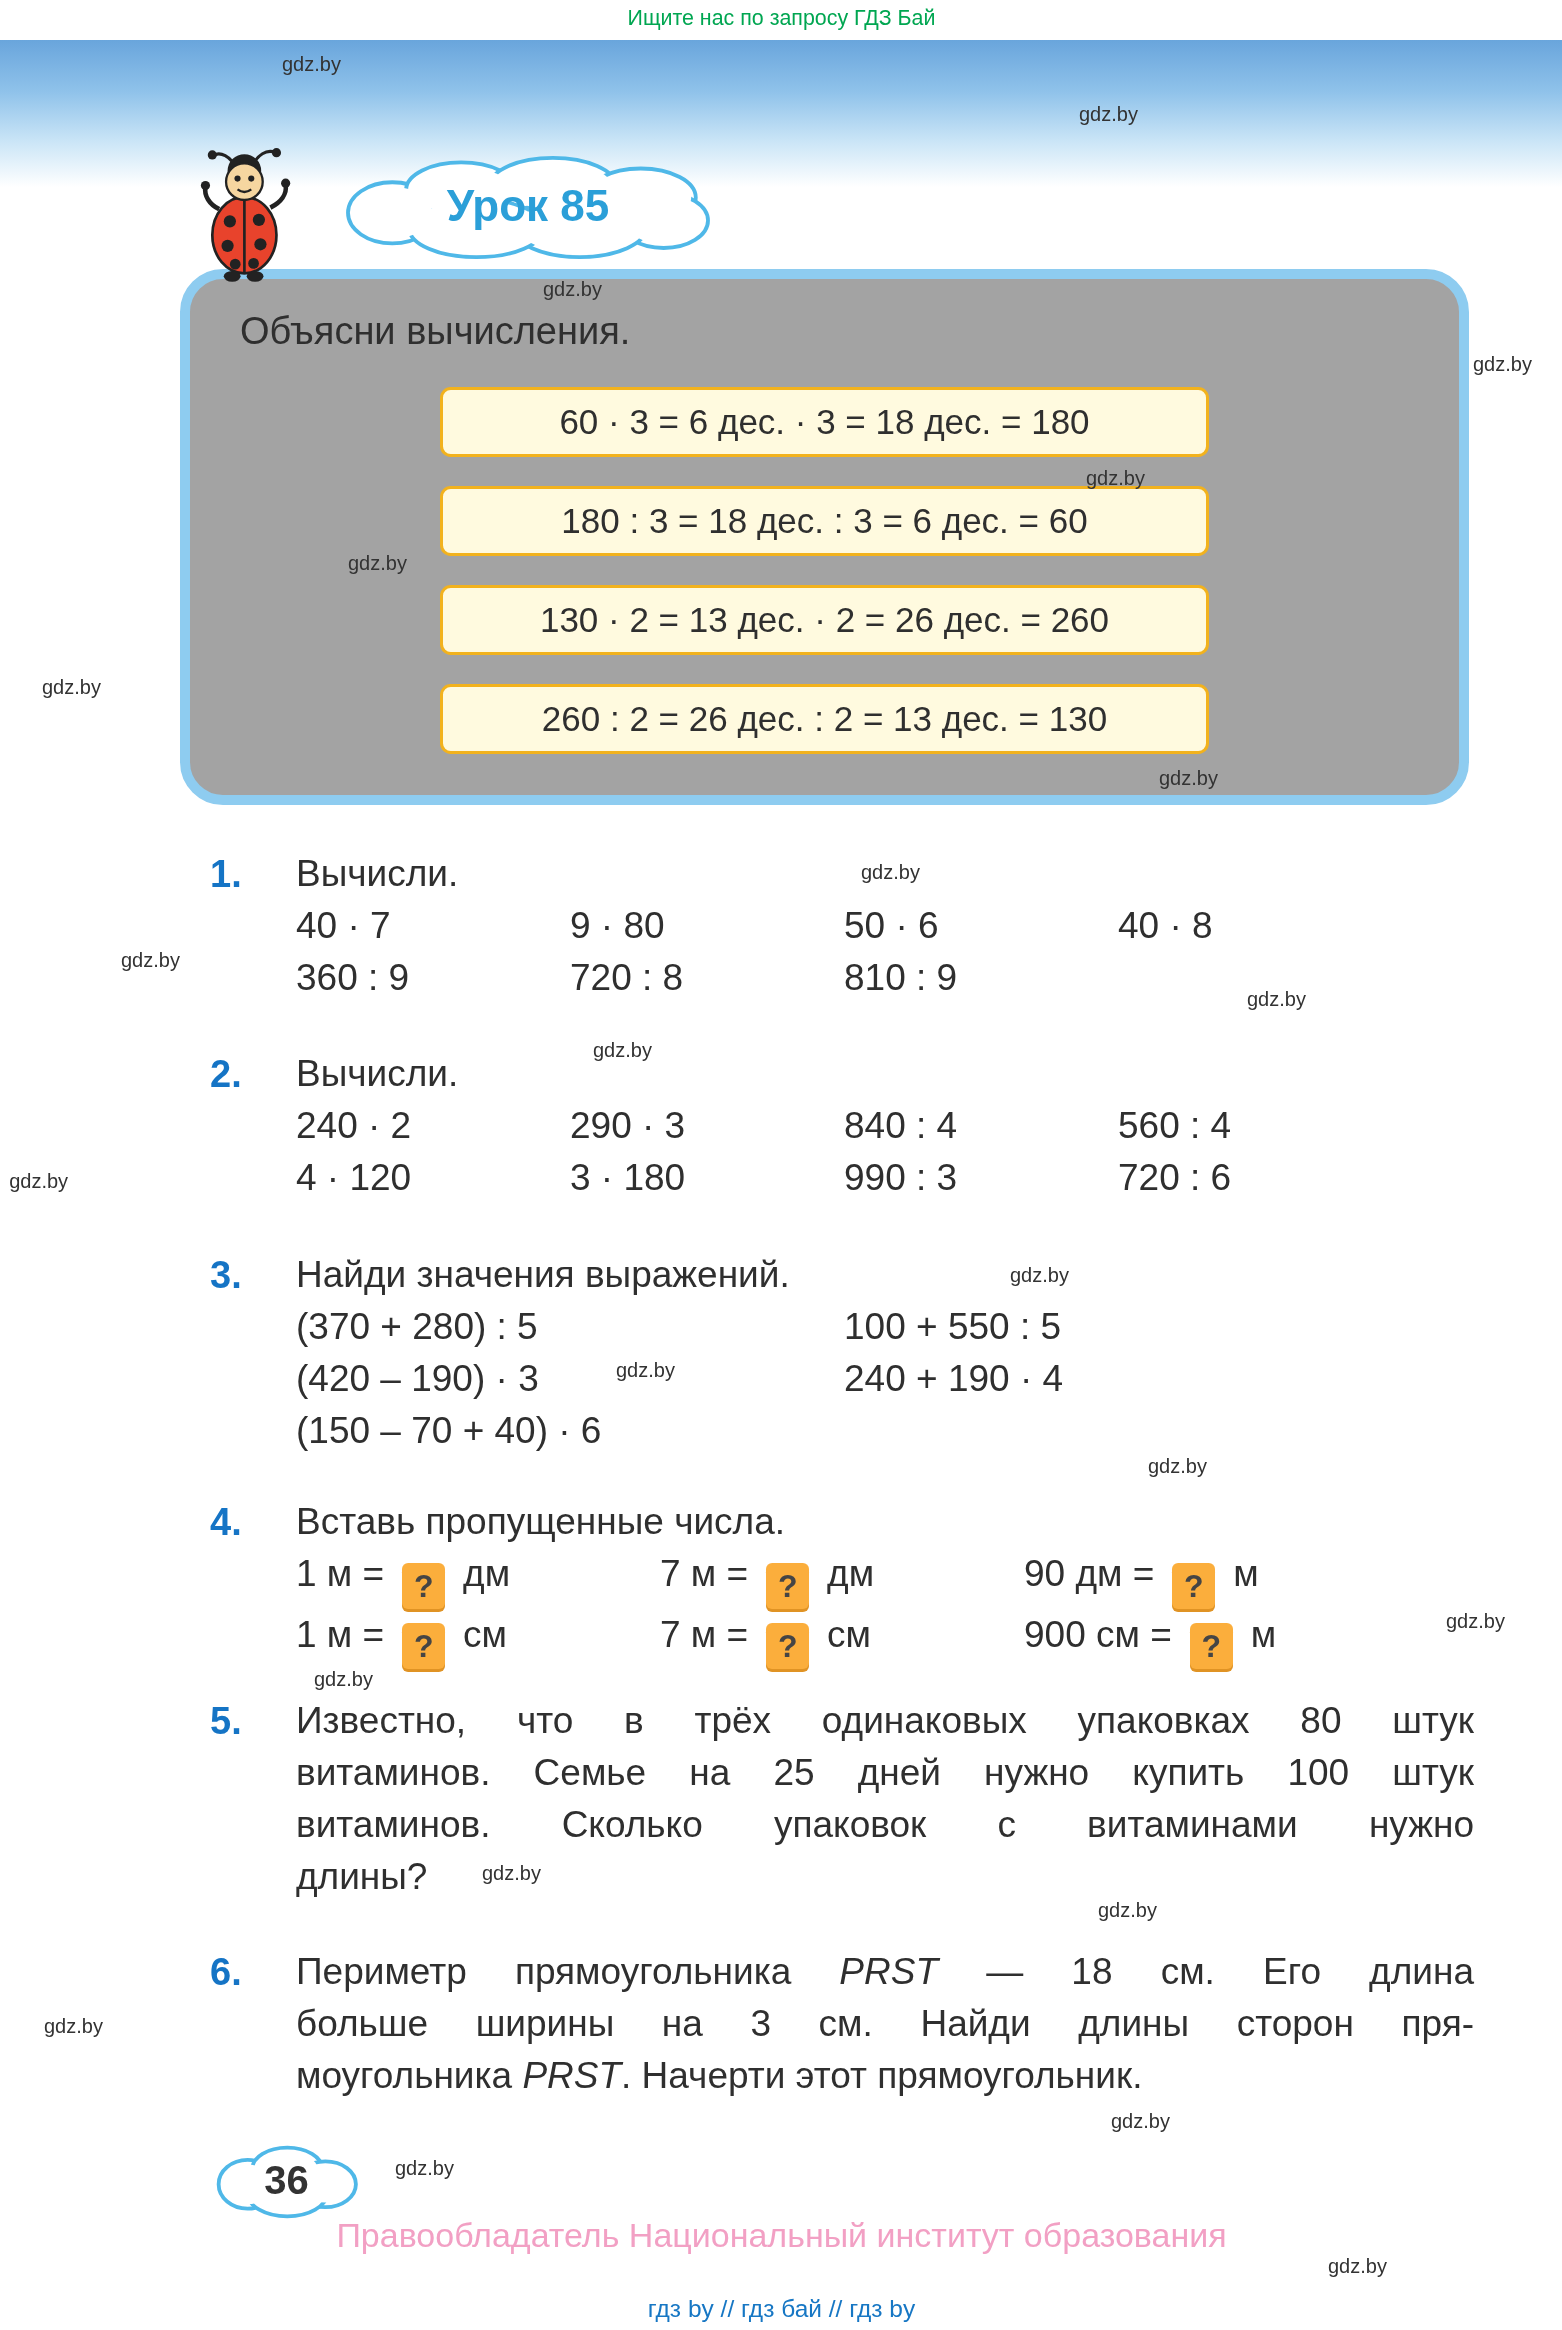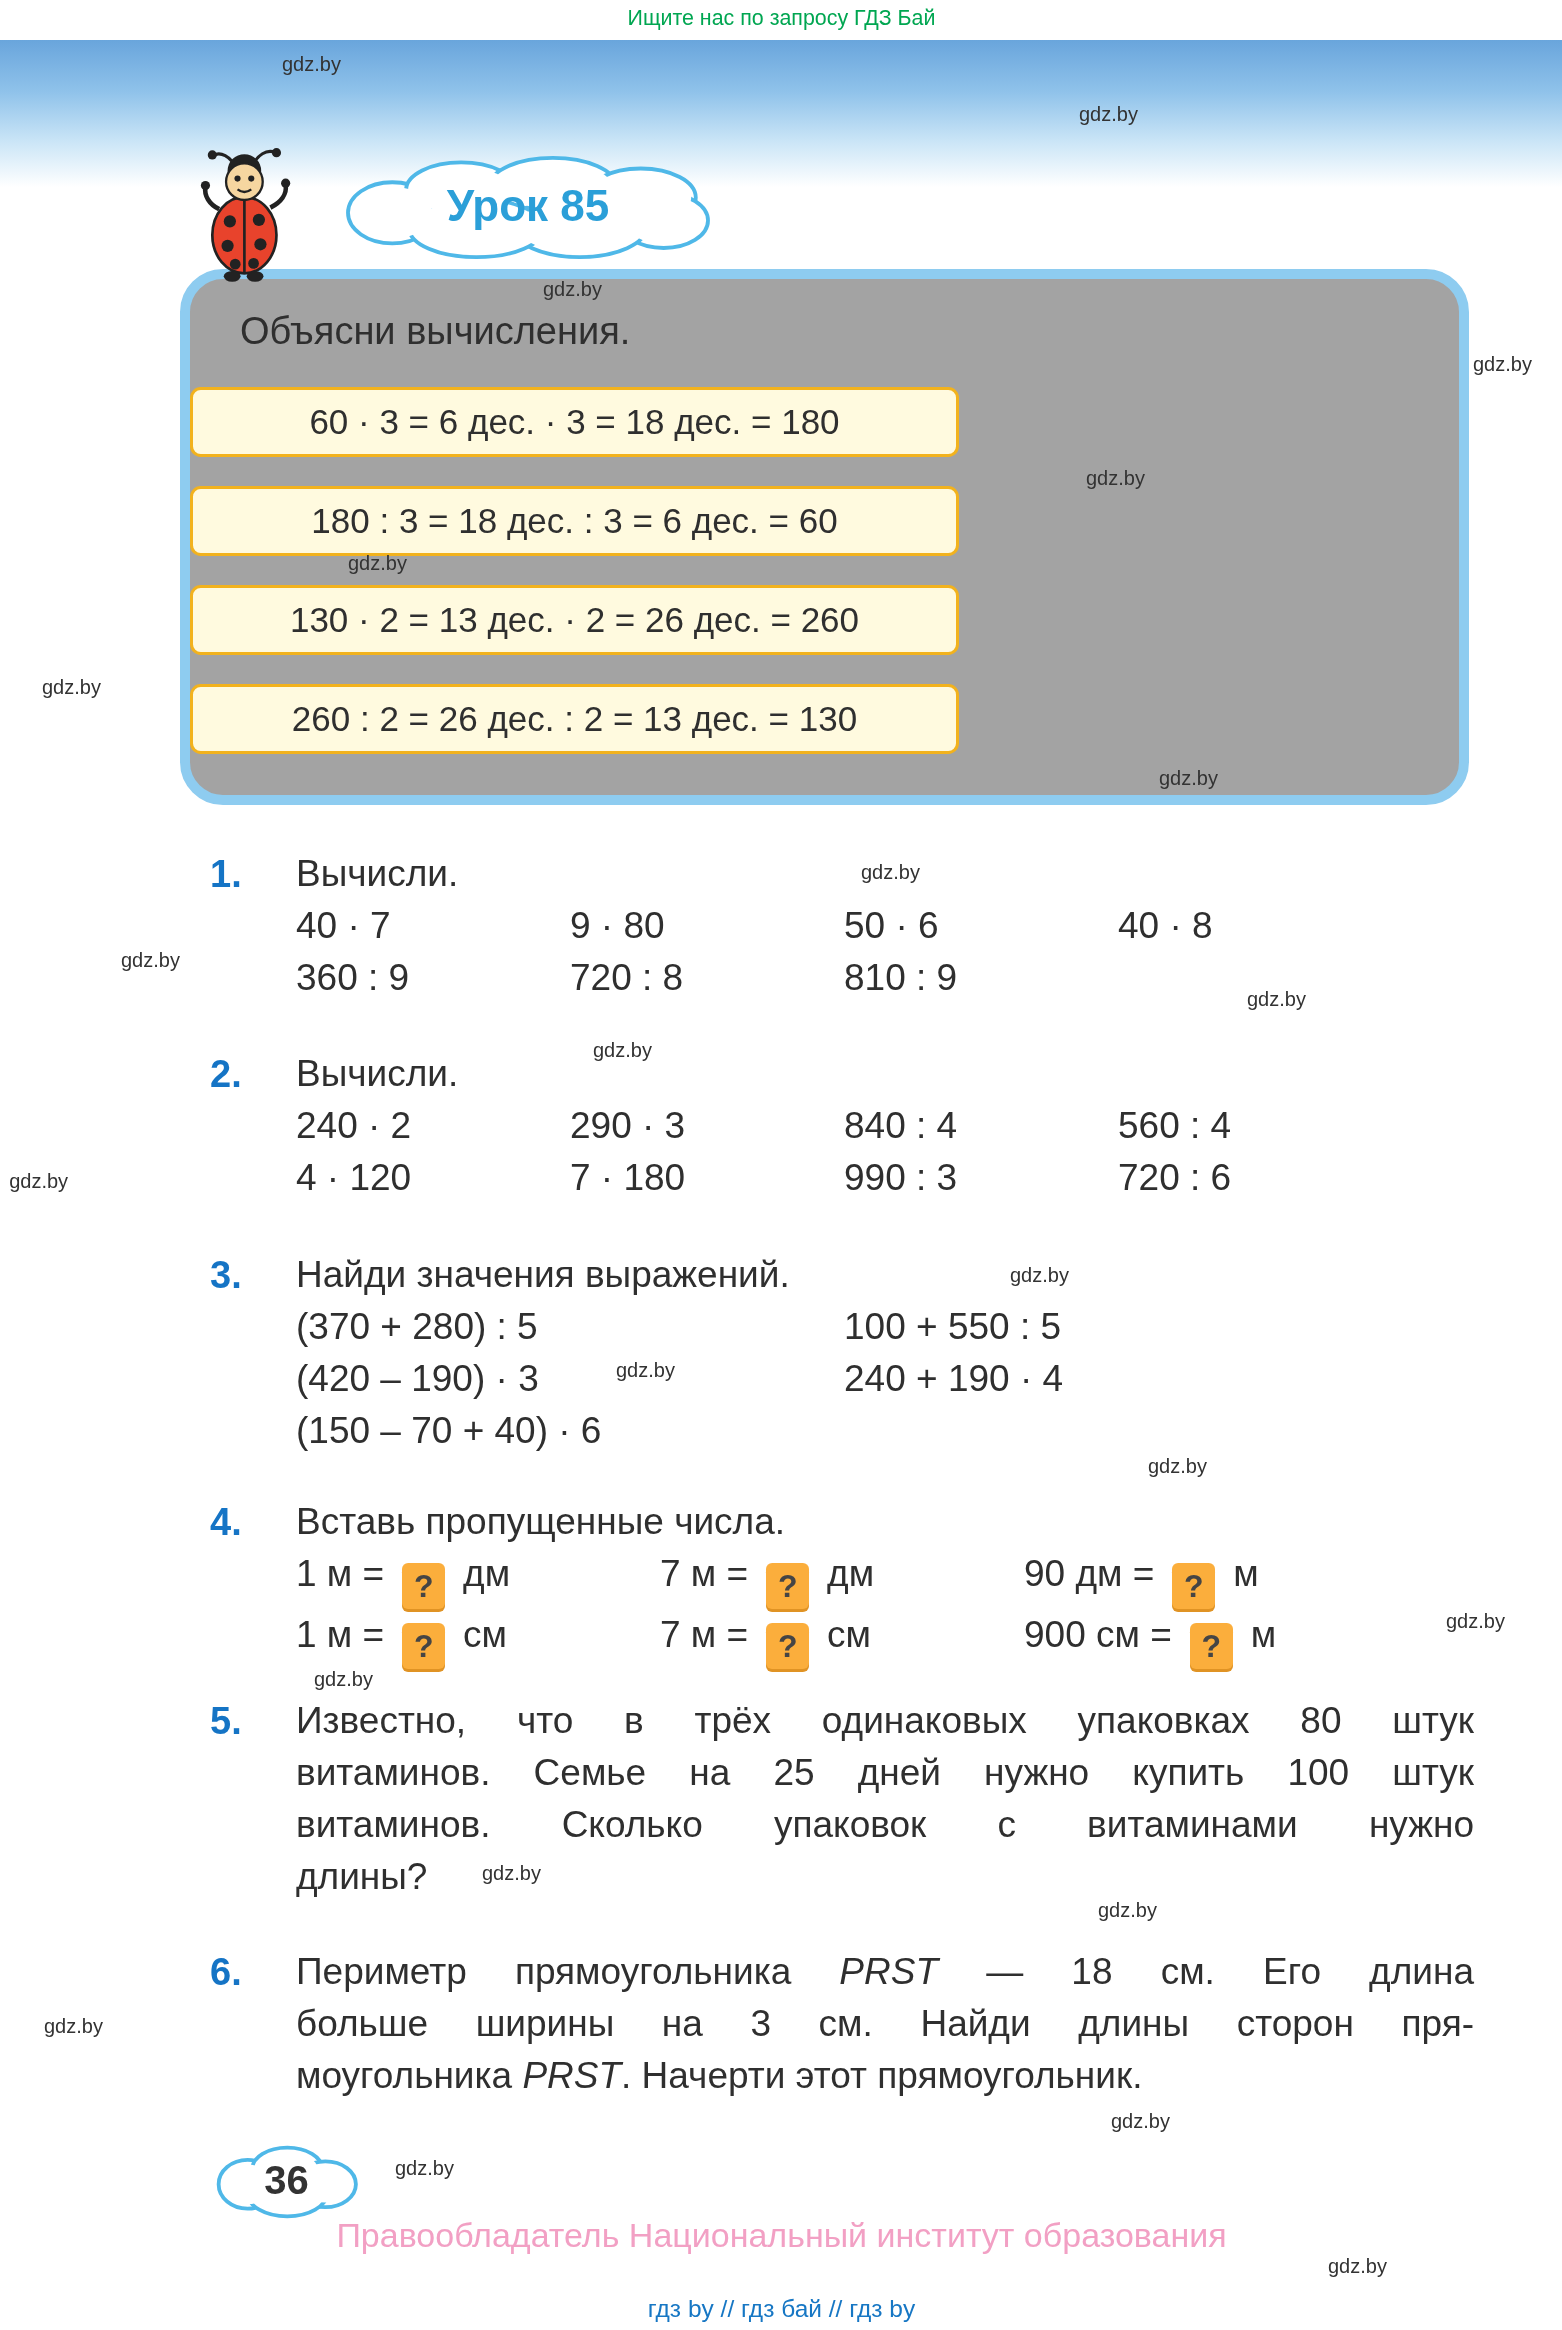--- a/index.html
+++ b/index.html
@@ -17,21 +17,21 @@
   .ladybug svg { width:100%; height:100%; }
 
   .lesson-cloud { position:absolute; left:335px; top:150px; width:386px; height:115px; z-index:10; }
   .lesson-cloud svg, .page-cloud svg { position:absolute; left:0; top:0; width:100%; height:100%; }
   .lesson-text { position:absolute; left:0; top:0; right:0; bottom:0; display:flex; align-items:center;
                  justify-content:center; font-size:44px; font-weight:bold; color:#2B9FD8; padding-bottom:3.1px; }
 
   .intro-box { position:absolute; left:180px; top:269px; width:1289px; height:536px;
                border:10.7px solid #8ECCF0; border-radius:43px; background:#a3a3a3; z-index:5; }
   .intro-title { margin:31px 0 0 50px; font-size:38px; color:#2f2f2f; }
-  .equations { margin-top:34px; display:flex; flex-direction:column; gap:29px; }
+  .equations { margin-top:34px; display:flex; flex-direction:column; align-items:center; gap:29px; }
   .eq-box { width:769px; height:70px; border:3.1px solid #F2B21D; border-radius:10.7px; background:#FFFADF;
             display:flex; align-items:center; justify-content:center; font-size:35px; color:#2f2f2f;
             white-space:nowrap; }
 
   .exercise { position:absolute; left:210px; width:1270px; z-index:5; }
   .ex-num { position:absolute; left:0; top:0; font-size:38px; font-weight:bold; color:#1574C5; line-height:52px; }
   .ex-body { margin-left:86px; font-size:37px; line-height:52px; }
   .ex-title { font-size:37px; line-height:52px; }
   .grid { display:grid; }
   .grid .cell { line-height:52px; white-space:nowrap; }
@@ -150,21 +150,21 @@
   <section class="exercise" style="top:1048px">
     <span class="ex-num">2.</span>
     <div class="ex-body">
       <div class="ex-title">Вычисли.</div>
       <div class="grid cols4" id="grid-ex2">
           <div class="cell">240 · 2</div>
           <div class="cell">290 · 3</div>
           <div class="cell">840 : 4</div>
           <div class="cell">560 : 4</div>
           <div class="cell">4 · 120</div>
-          <div class="cell">7 · 180</div>
+          <div class="cell">3 · 180</div>
           <div class="cell">990 : 3</div>
           <div class="cell">720 : 6</div>
         </div>
     </div>
   </section>
 
   <section class="exercise" style="top:1249px">
     <span class="ex-num">3.</span>
     <div class="ex-body">
       <div class="ex-title">Найди значения выражений.</div>

